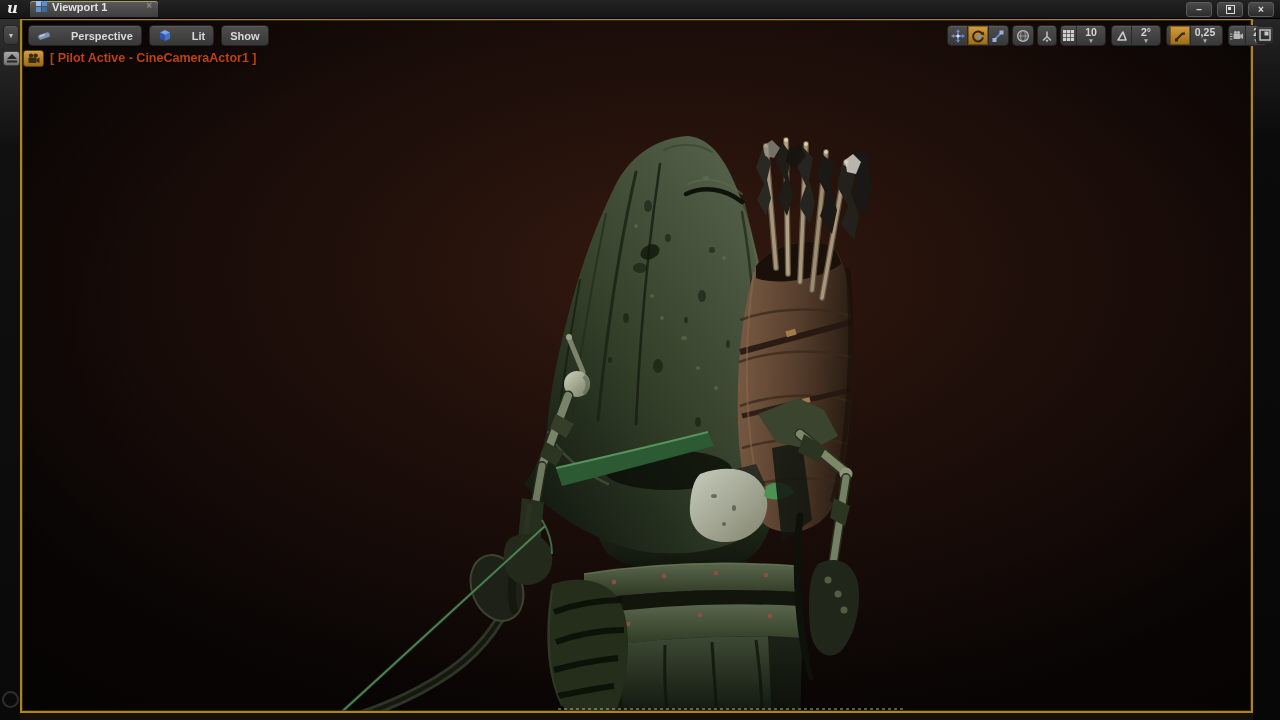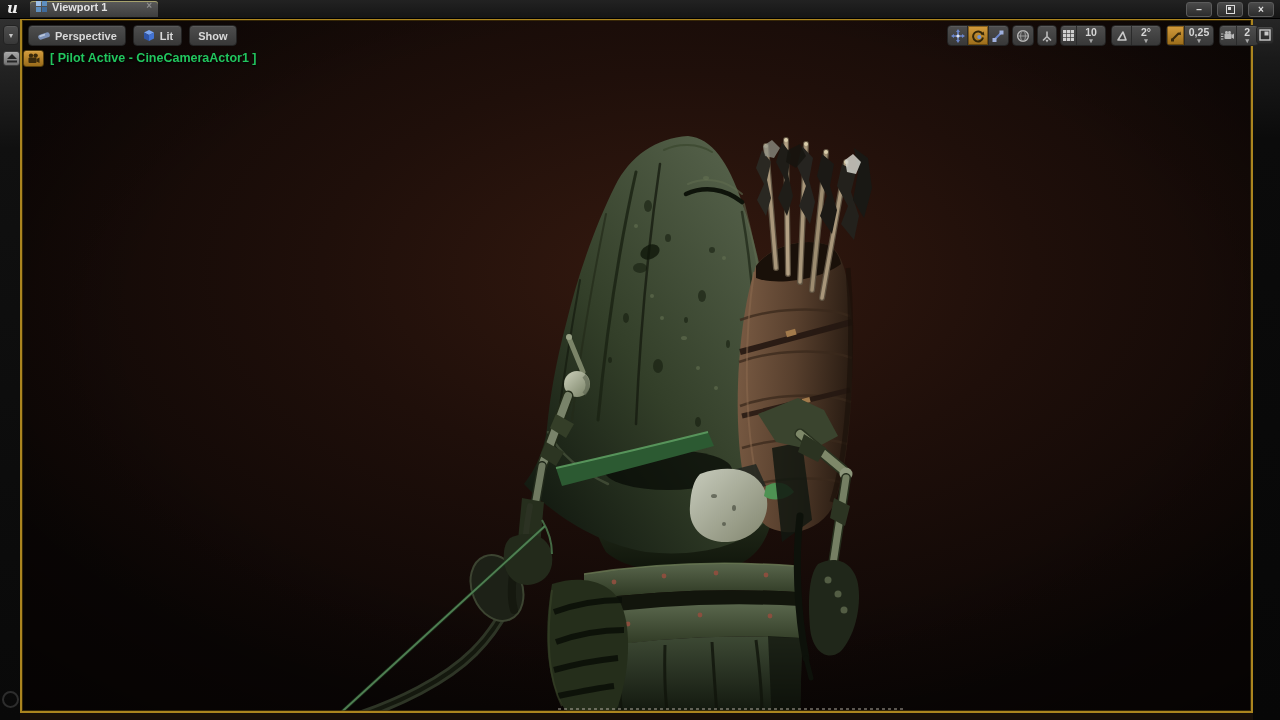--- a/index.html
+++ b/index.html
@@ -32,21 +32,21 @@
          box-shadow:0 0 0 1px rgba(70,52,10,.9), inset 0 0 0 1px rgba(70,52,10,.7);}
   
   .col-left{position:absolute;left:0;top:18px;width:20px;height:702px;z-index:6;
             background:linear-gradient(#313131,#242424 45px,#101010 130px,#090909);}
   .col-right{position:absolute;left:1253px;top:18px;width:27px;height:702px;z-index:6;
             background:linear-gradient(#272727,#1a1a1a 40px,#0b0b0b 120px,#070707);}
   .strip-bottom{position:absolute;left:20px;top:713px;width:1233px;height:7px;background:#170f09;z-index:6;}
   
   .btn{height:21px;box-sizing:border-box;border:1px solid #232323;border-radius:4px;
        background:linear-gradient(#4e4e4e,#383838);box-shadow:inset 0 1px 0 rgba(255,255,255,.07);
-       display:flex;align-items:center;justify-content:center;gap:4px;padding:0 8px;
+       display:flex;align-items:center;justify-content:center;gap:20px;padding:0 8px;
        color:#d9d9d9;font-size:11px;font-weight:bold;}
   .options-btn{position:absolute;left:3px;top:25px;width:16px;height:20px;z-index:8;padding:0;
        font-size:7px;color:#c5c5c5;}
   .tb-left{position:absolute;left:28px;top:25px;display:flex;gap:7px;z-index:8;}
   .tb-right{position:absolute;left:947px;top:25px;display:flex;gap:3px;z-index:8;align-items:flex-start;}
   .grp{display:flex;padding:0;gap:0;overflow:hidden;}
   .cell{width:20px;height:19px;display:flex;align-items:center;justify-content:center;}
   .cell + .cell{border-left:1px solid #2a2a2a;}
   .cell.active{background:linear-gradient(#d49c3c,#9a6c1a);box-shadow:inset 0 0 0 1px rgba(60,40,5,.5);}
   .vcell{display:flex;flex-direction:column;align-items:center;justify-content:center;line-height:1;
@@ -54,21 +54,21 @@
   .num{font-size:10.5px;font-weight:bold;color:#d6d6d6;}
   .caret{font-size:7px;color:#a8a8a8;margin-top:0px;}
   .gap5{margin-left:2px;}
   .maxi-btn{position:absolute;left:1256px;top:26px;width:18px;height:18px;z-index:8;padding:0;
             border-radius:3px;background:linear-gradient(#3c3c3c,#2a2a2a);}
   
   .eject-btn{position:absolute;left:3px;top:51px;width:17px;height:15px;z-index:8;padding:0;
              border-radius:3px;background:linear-gradient(#a8a8a8,#707070);border:1px solid #3c3c3c;}
   .pilot-btn{position:absolute;left:23px;top:50px;width:21px;height:17px;z-index:8;padding:0;
              border-radius:3px;background:linear-gradient(#d49c3c,#9a6c1a);border:1px solid #553e0c;}
-  .pilot-label{position:absolute;left:50px;top:51px;z-index:8;color:#22c55e;
+  .pilot-label{position:absolute;left:50px;top:51px;z-index:8;color:#c2410c;
                font-size:12.5px;font-weight:bold;text-shadow:0 1px 2px #000;}
   
   .safe-dashes{position:absolute;left:558px;top:708px;width:348px;height:2px;z-index:4;
      background:repeating-linear-gradient(90deg,rgba(205,198,185,.42) 0 3px,transparent 3px 6px);}
   .load-circle{position:absolute;left:2px;top:691px;width:17px;height:17px;border-radius:50%;
      border:2px solid rgba(175,175,175,.22);z-index:7;box-sizing:border-box;}
   svg{display:block;}
 </style>
 </head>
 <body>
@@ -441,21 +441,21 @@
         <svg width="14" height="14" viewBox="0 0 14 14">
           <path d="M 3,11 L 11,11 L 8,3 Z" fill="none" stroke="#c9c9c9" stroke-width="1.6" stroke-linejoin="round"></path>
         </svg>
       </div>
       <div class="cell vcell">
         <span class="num">2°</span>
         <span class="caret">▾</span>
       </div>
     </div>
 
-    <div class="btn grp gap5" style="width:48px">
+    <div class="btn grp gap5" style="width:57px">
       <div class="cell active">
         <svg width="14" height="14" viewBox="0 0 14 14">
           <line x1="3.5" y1="10.5" x2="10" y2="4" stroke="#3a2a0c" stroke-width="2.2"></line>
           <polygon points="11.5,2.5 12,6 8.5,5.5" fill="#3a2a0c"></polygon>
           <rect x="2" y="9.5" width="3" height="3" fill="#3a2a0c"></rect>
         </svg>
       </div>
       <div class="cell vcell">
         <span class="num">0,25</span>
         <span class="caret">▾</span>

